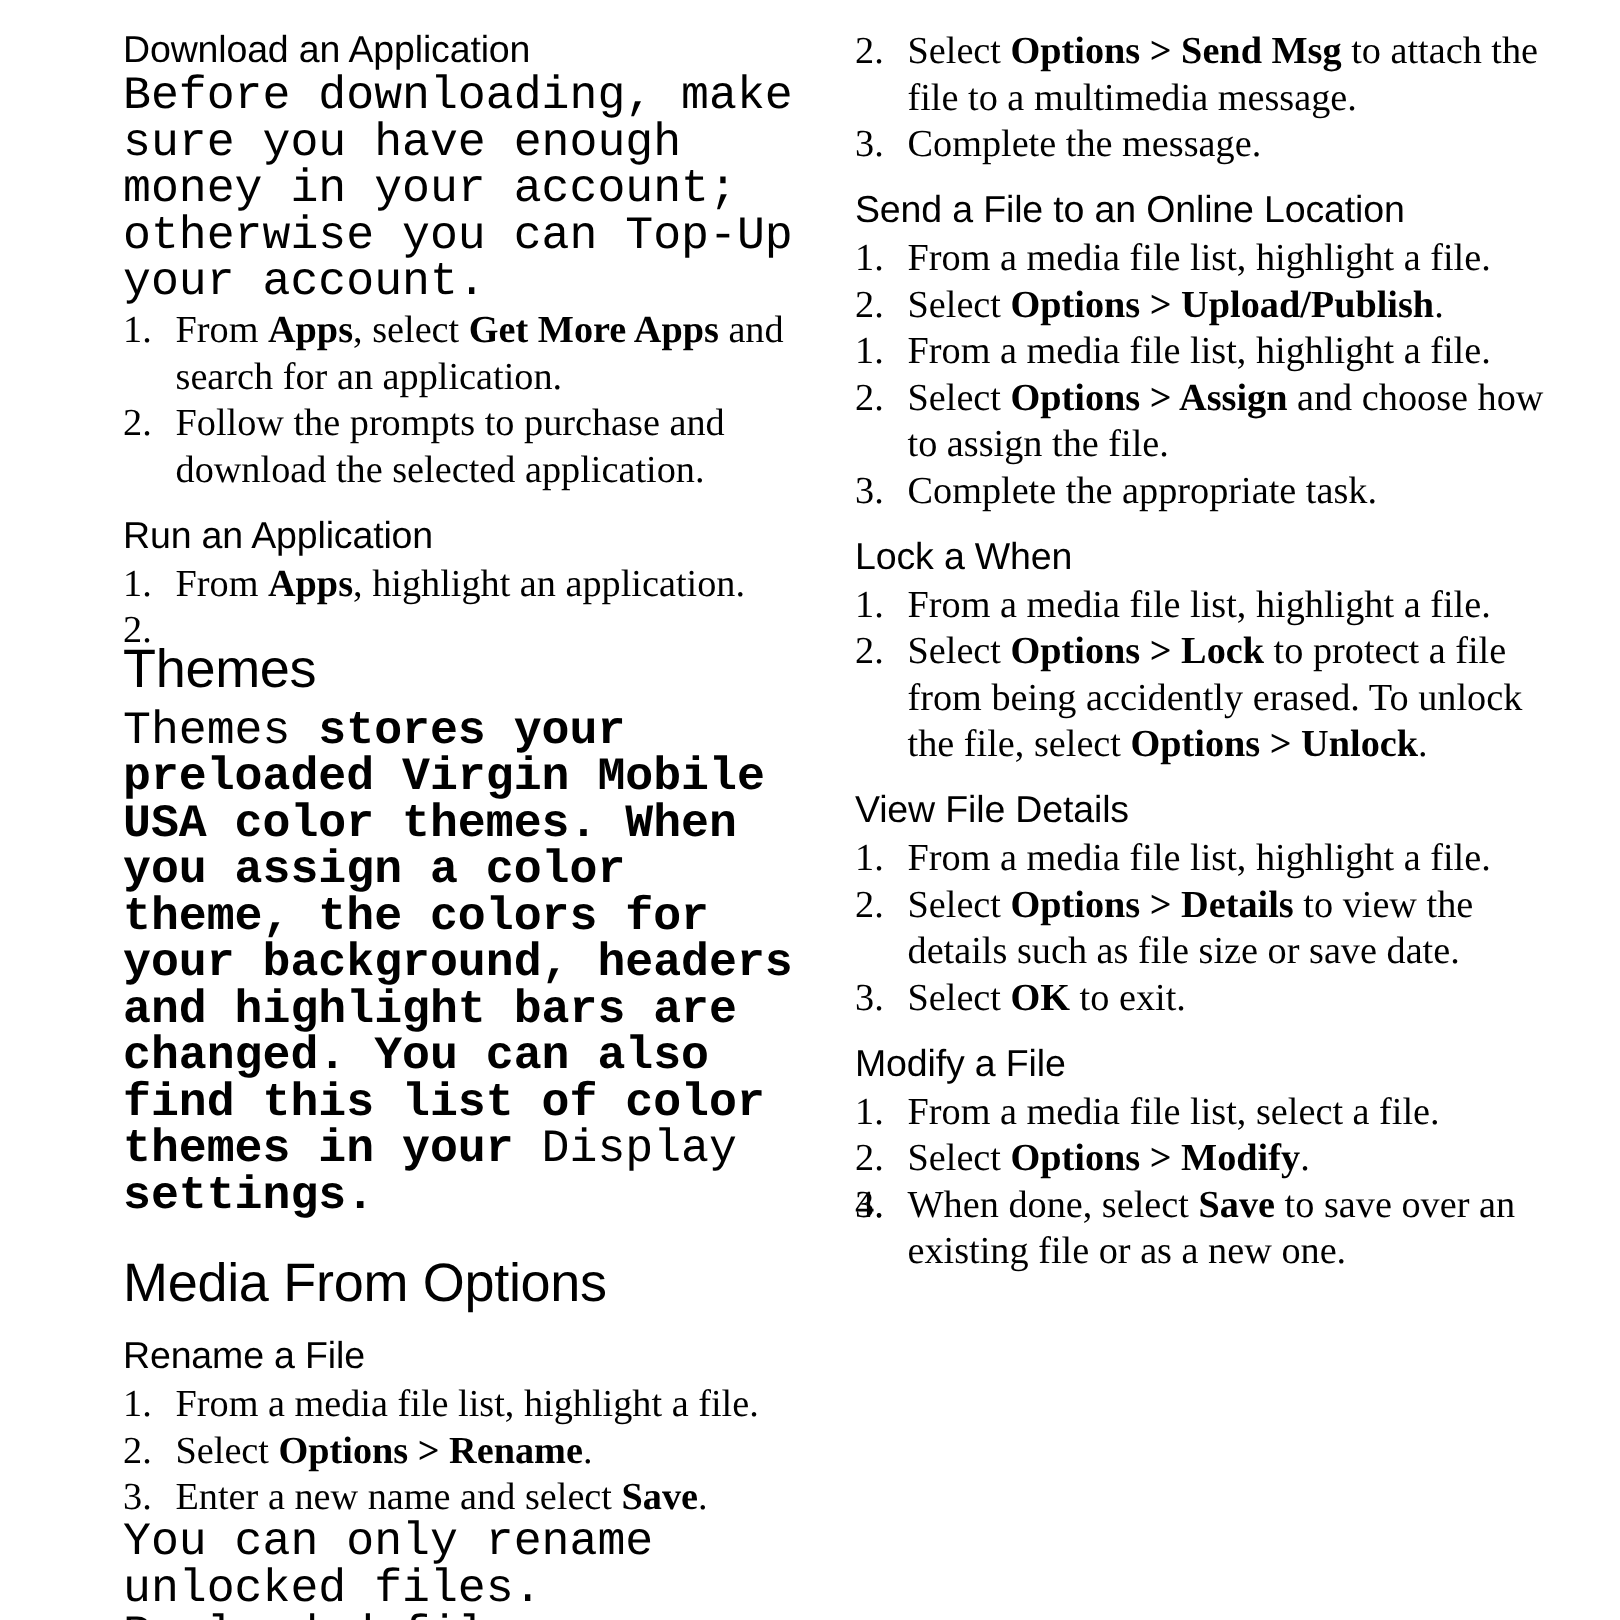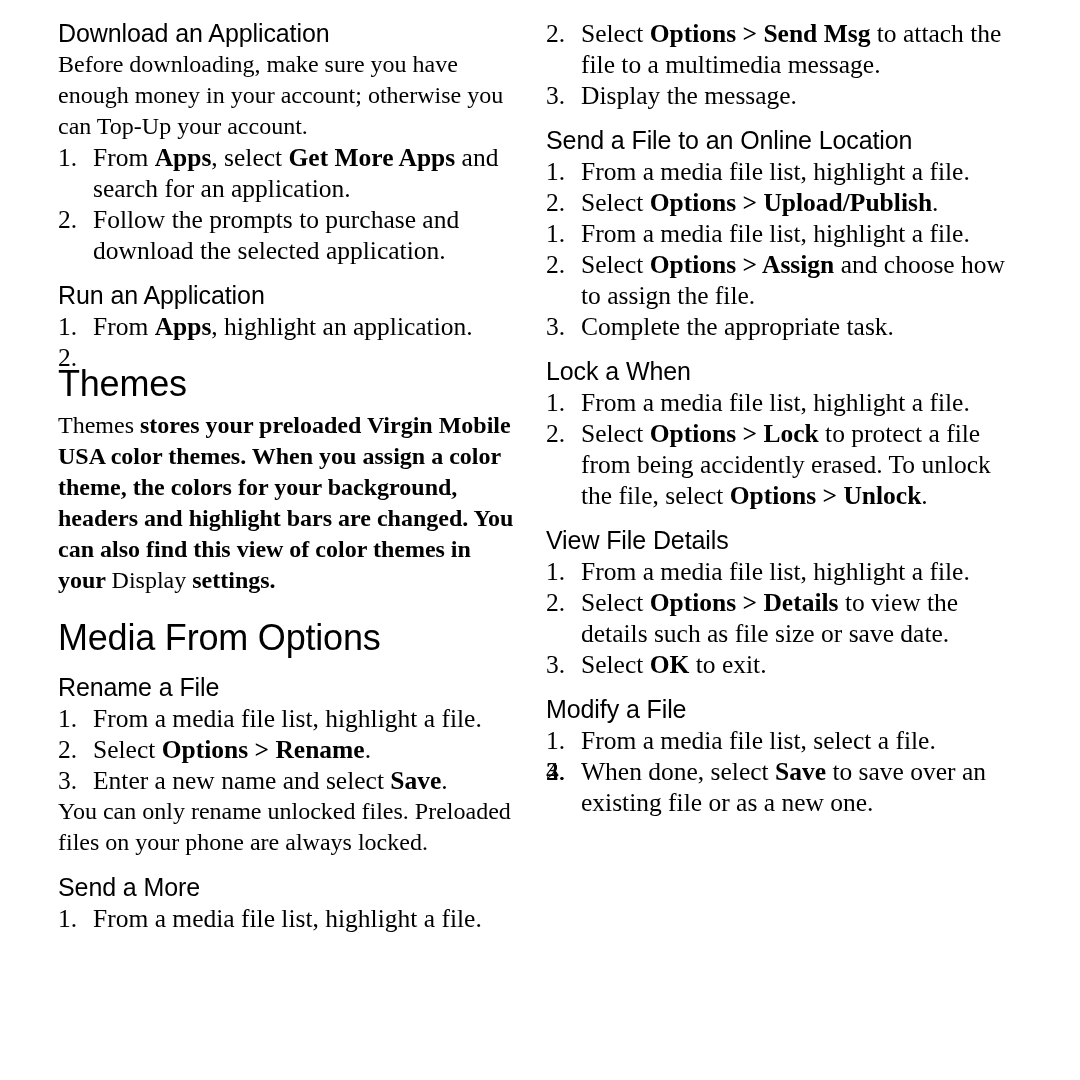--- a/index.html
+++ b/index.html
@@ -15,21 +15,21 @@
     color: #000000;
     position: relative;
     overflow: hidden;
   }
 
   .page {
     position: absolute;
     left: 0; top: 0;
     width: 1080px;
     height: 1080px;
-    padding: 18px 40px 0 36px;
+    padding: 18px 40px 0 60px;
   }
 
   .columns {
     display: flex;
     width: 1000px;
     height: 990px;
     gap: 0;
   }
 
   .column {
@@ -53,22 +53,22 @@
     font-size: 25px;
     font-weight: 400;
     line-height: 30px;
     letter-spacing: -0.1px;
     margin: 14px 0 1px 0;
   }
   h2.sub-title.tight { margin-top: 0; }
 
   
   p.body {
-    font-family: Liberation Serif, serif;
-    font-size: 24px;
+    font-family: Liberation Mono, monospace;
+    font-size: 31px;
     line-height: 31px;
     margin: 0 0 0 0;
     text-align: left;
   }
 
   
   ol.steps {
     list-style: none;
     margin: 0;
     padding: 0;
@@ -140,21 +140,21 @@
         <li>
           <span class="num">1.</span>
           <span>From <b>Apps</b>, highlight an application.</span>
         </li>
         <li>
           <span class="num">2.</span>
         </li>
       </ol>
 
       <h1 class="section-title">Themes</h1>
-      <p class="body">Themes<b> stores your preloaded Virgin Mobile USA color themes. When you assign a color theme, the colors for your background, headers and highlight bars are changed. You can also find this view of color themes in your </b>Display<b> settings.</b></p>
+      <p class="body">Themes<b> stores your preloaded Virgin Mobile USA color themes. When you assign a color theme, the colors for your background, headers and highlight bars are changed. You can also find this list of color themes in your </b>Display<b> settings.</b></p>
 
       <h1 class="section-title">Media From Options</h1>
 
       <h2 class="sub-title">Rename a File</h2>
       <ol class="steps">
         <li>
           <span class="num">1.</span>
           <span>From a media file list, highlight a file.</span>
         </li>
         <li>
@@ -180,21 +180,21 @@
 
     <div class="column right">
 
       <ol class="steps">
         <li>
           <span class="num">2.</span>
           <span>Select <b>Options &gt; Send Msg</b> to attach the file to a multimedia message.</span>
         </li>
         <li>
           <span class="num">3.</span>
-          <span>Display the message.</span>
+          <span>Complete the message.</span>
         </li>
       </ol>
 
       <h2 class="sub-title">Send a File to an Online Location</h2>
       <ol class="steps">
         <li>
           <span class="num">1.</span>
           <span>From a media file list, highlight a file.</span>
         </li>
         <li>
@@ -247,20 +247,21 @@
       </ol>
 
       <h2 class="sub-title">Modify a File</h2>
       <ol class="steps">
         <li>
           <span class="num">1.</span>
           <span>From a media file list, select a file.</span>
         </li>
         <li>
           <span class="num">2.</span>
+          <span>Select <b>Options &gt; Modify</b>.</span>
         </li>
         <li>
           <span class="num">3.</span>
         </li>
         <li>
           <span class="num">4.</span>
           <span>When done, select <b>Save</b> to save over an existing file or as a new one.</span>
         </li>
       </ol>
 

